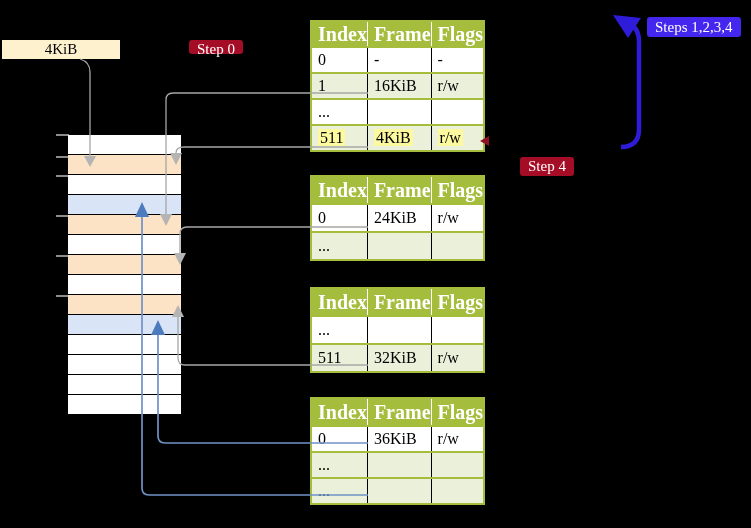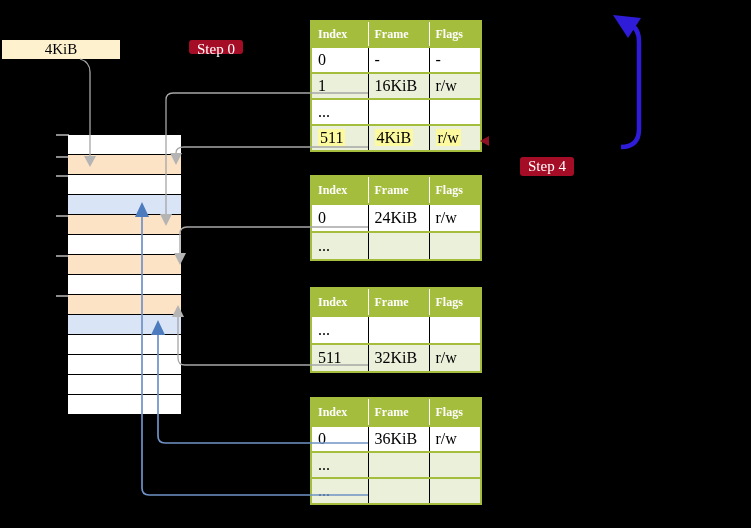--- a/index.html
+++ b/index.html
@@ -19,21 +19,21 @@
   #badge-steps123{left:509px;top:17px}
   #badge-steps1234{left:647px;top:17px}
   #badge-step4{left:520px;top:157px;height:19px;line-height:19px}
   #memory-stack{position:absolute;left:68px;top:135px;width:113px}
   .mrow{height:20px;border-bottom:1px solid #000}
   .tick{position:absolute;left:56px;width:13px;height:2px;background:var(--tick)}
   .ptable{position:absolute;left:310px;width:172px}
   #ptable-0{top:20px}#ptable-1{top:175px}#ptable-2{top:287px}#ptable-3{top:397px}
   .ptable table{border-collapse:collapse;table-layout:fixed;border:2px solid var(--green)}
   .ptable th{background:var(--green);color:#fff;font-weight:bold;text-align:left;
-             padding:0 0 0 6px;font-size:12px;border-left:1px solid #fff}
+             padding:0 0 0 6px;font-size:20px;border-left:1px solid #fff}
   .ptable th:first-child{border-left:none}
   .ptable td{background:#fff;color:#000;font-size:16px;padding:0 0 0 6px;
              border-left:1px solid #000;border-top:2px solid var(--green)}
   .ptable td:first-child{border-left:none}
   .ptable tr.shade td{background:var(--rowgreen)}
   #ptable-0 th,#ptable-0 td{height:26px}
   #ptable-1 th,#ptable-1 td,#ptable-2 th,#ptable-2 td{height:28px}
   #ptable-3 th{height:28px}#ptable-3 td{height:26px}
   mark{background:var(--hl);color:#000;padding:0 2px}
   #connectors{position:absolute;left:0;top:0;z-index:5;pointer-events:none}
@@ -46,20 +46,21 @@
   .ah-red{fill:#8d1024}
 </style>
 </head>
 <body style="--green: #a4bd3c; --rowgreen: #ebf0da; --hl: #fcf99f; --red: #a50d27; --indigo-badge: #4327ee; --indigo: #2e1cd9; --beige: #fdf1ce; --peach: #fde3c6; --lblue: #d9e5f6; --grey: #a6a6a6; --blue-ln: #7092c6;">
 
 <div class="canvas">
 
   <div class="label-box">4KiB</div>
 
   <div class="badge red" id="badge-step0">Step 0</div>
+  <div class="badge blue" id="badge-steps1234">Steps 1,2,3,4</div>
   <div class="badge red" id="badge-step4">Step 4</div>
 
   <div id="tick-host">
       <div class="tick" style="top: 134px;"></div>
       <div class="tick" style="top: 156px;"></div>
       <div class="tick" style="top: 175px;"></div>
       <div class="tick" style="top: 215px;"></div>
       <div class="tick" style="top: 255px;"></div>
       <div class="tick" style="top: 295px;"></div>
     </div>

